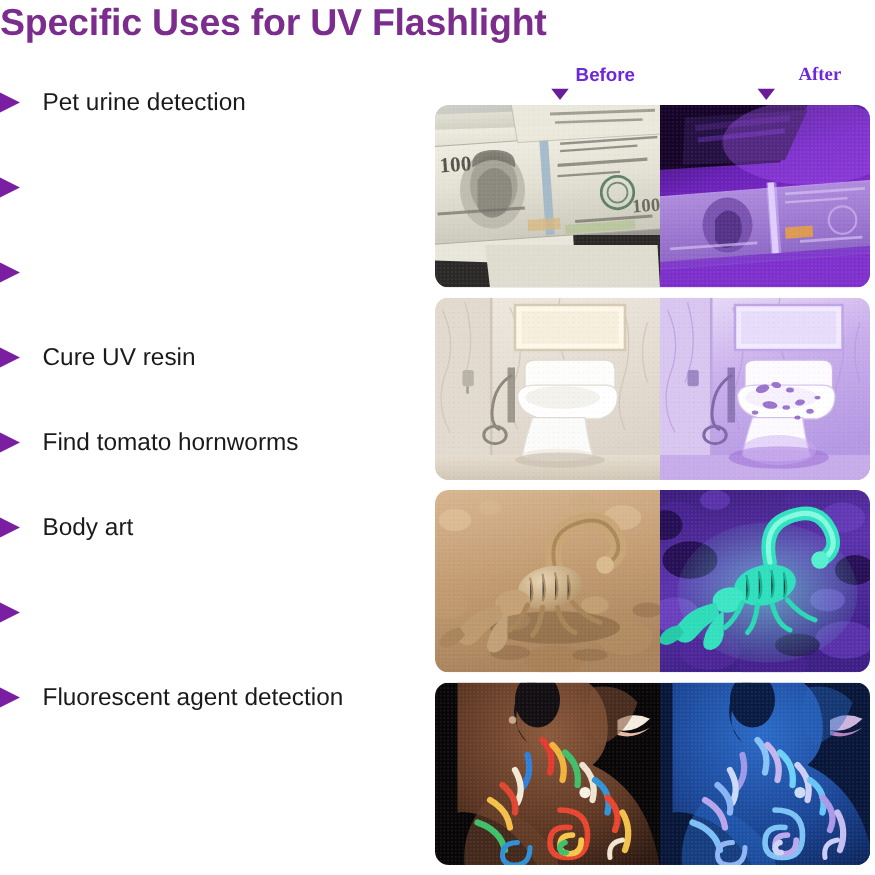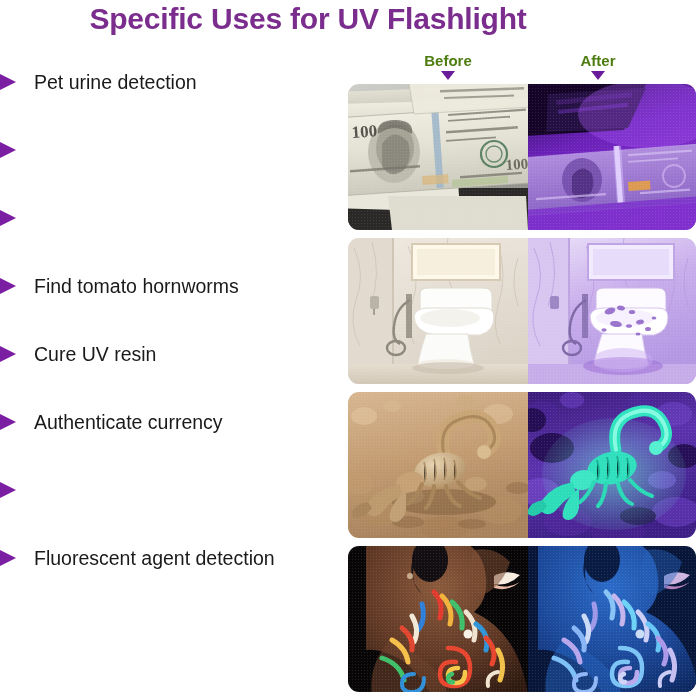--- a/index.html
+++ b/index.html
@@ -15,21 +15,21 @@
     font-family: "Liberation Sans", sans-serif;
     -webkit-font-smoothing: antialiased;
   }
 
   
   #page-title {
     position: absolute;
     left: 0;
     top: 2px;
     width: 616px;
-    text-align: center;
+    text-align: left;
     font-size: 30px;
     font-weight: bold;
     color: #7B2D8E;
     letter-spacing: -0.2px;
     white-space: nowrap;
   }
 
   
   #feature-list {
     position: absolute;
@@ -60,28 +60,28 @@
     font-size: 19.5px;
     color: #1a1a1a;
     line-height: 1.15;
     white-space: nowrap;
   }
 
   
   .col-header {
     position: absolute;
     top: 52px;
-    text-align: center;
+    text-align: right;
     font-size: 15px;
     font-weight: bold;
-    color: #4d7c0f;
+    color: #6d28d9;
     width: 120px;
   }
   #col-header-before { left: 388px; }
-  #col-header-after  { left: 538px; }
+  #col-header-after  { left: 553px; font-family: Liberation Serif, serif; }
   .col-caret {
     width: 0;
     height: 0;
     margin: 2px auto 0 auto;
     border-left: 7px solid transparent;
     border-right: 7px solid transparent;
     border-top: 9px solid #6A1B9A;
   }
 
   
@@ -144,33 +144,33 @@
   <div class="feature-item">
     <span class="bullet-arrow"></span>
   </div>
 
   <div class="feature-item">
     <span class="bullet-arrow"></span>
   </div>
 
   <div class="feature-item">
     <span class="bullet-arrow"></span>
+    <span class="feature-label">Cure UV resin</span>
+  </div>
+
+  <div class="feature-item">
+    <span class="bullet-arrow"></span>
     <span class="feature-label">Find tomato hornworms</span>
   </div>
 
   <div class="feature-item">
     <span class="bullet-arrow"></span>
-    <span class="feature-label">Cure UV resin</span>
-  </div>
-
-
-  <div class="feature-item">
-    <span class="bullet-arrow"></span>
-    <span class="feature-label">Authenticate currency</span>
-  </div>
+    <span class="feature-label">Body art</span>
+  </div>
+
 
 
   <div class="feature-item">
     <span class="bullet-arrow"></span>
   </div>
 
   <div class="feature-item">
     <span class="bullet-arrow"></span>
     <span class="feature-label">Fluorescent agent detection</span>
   </div>

